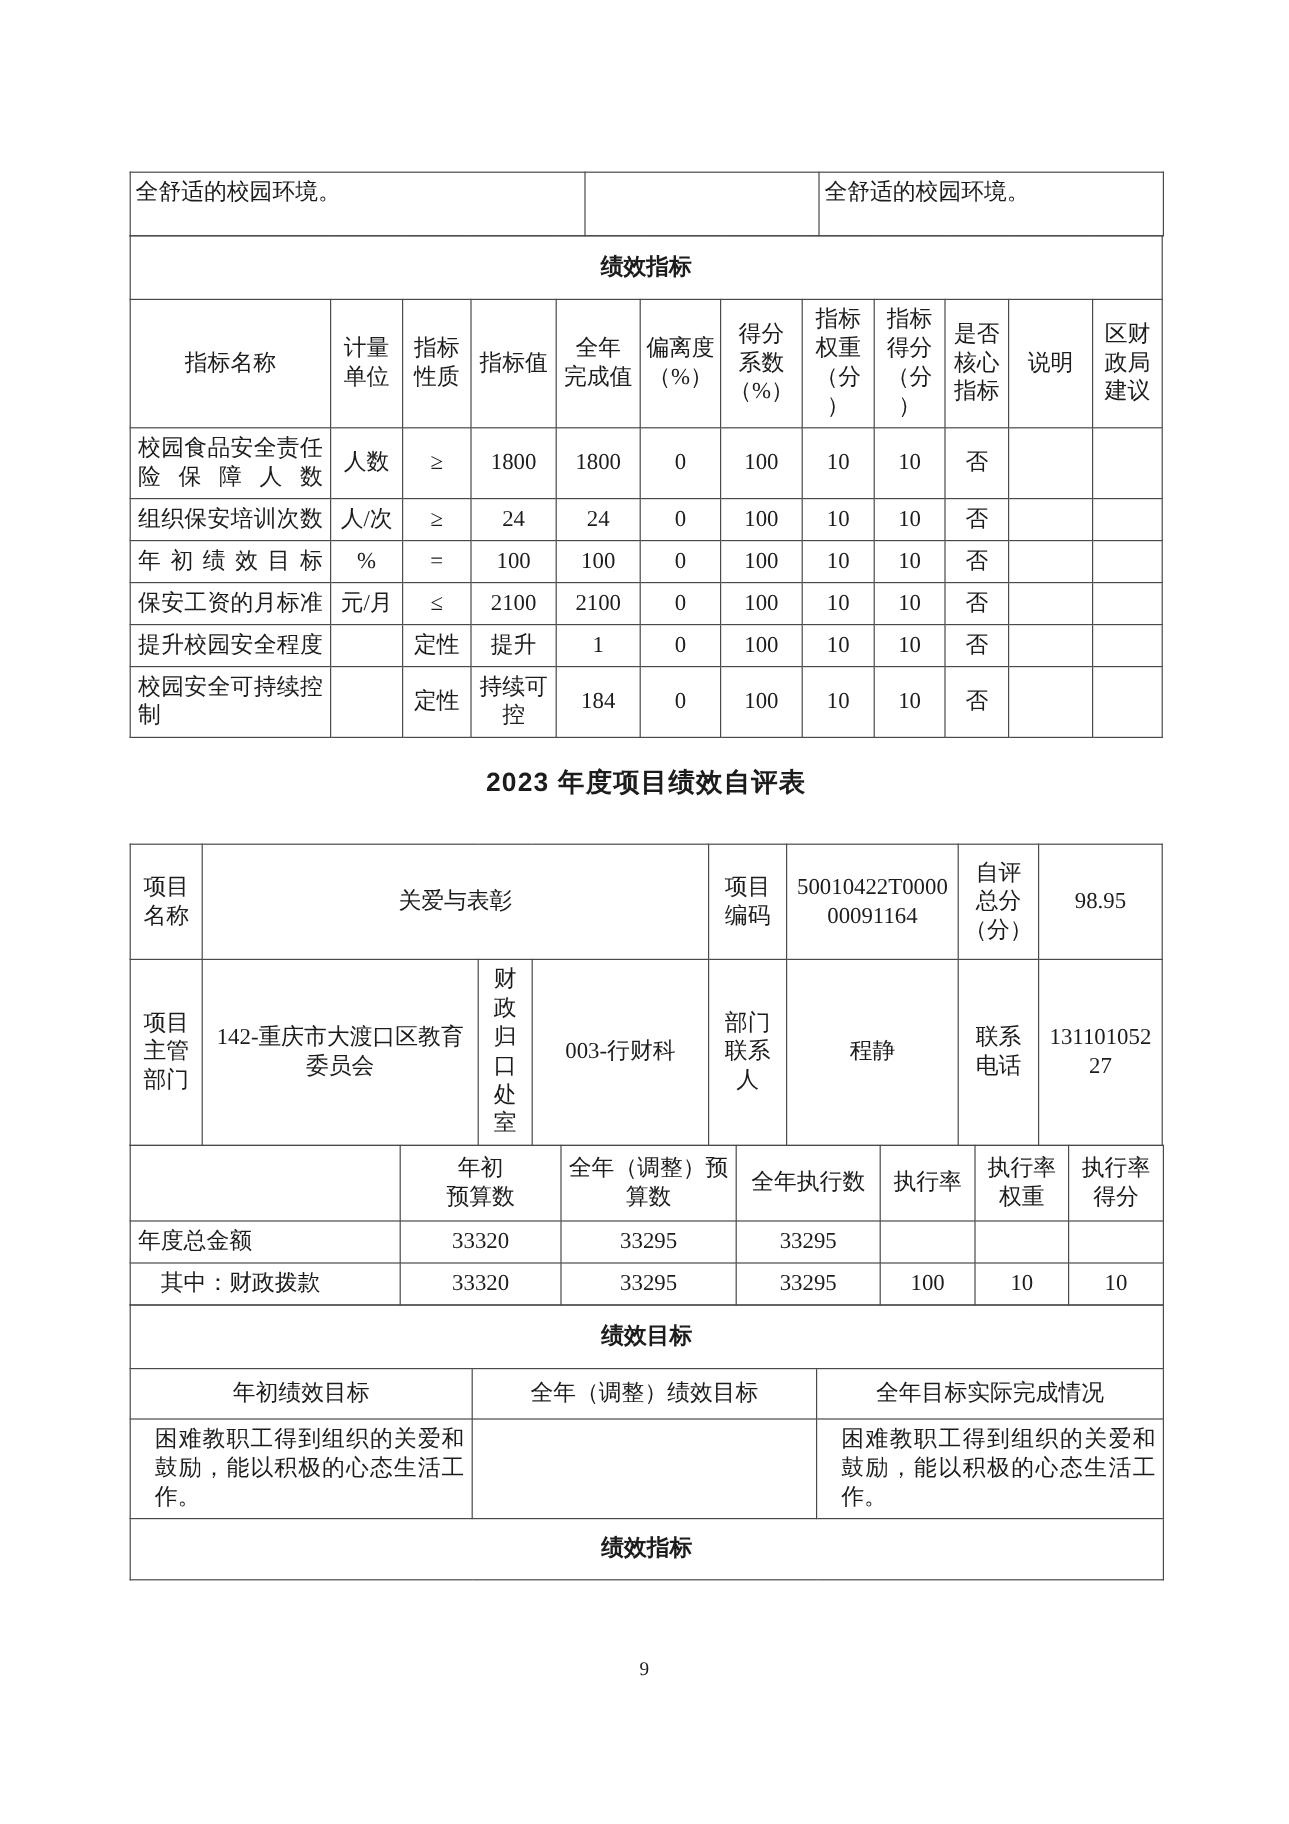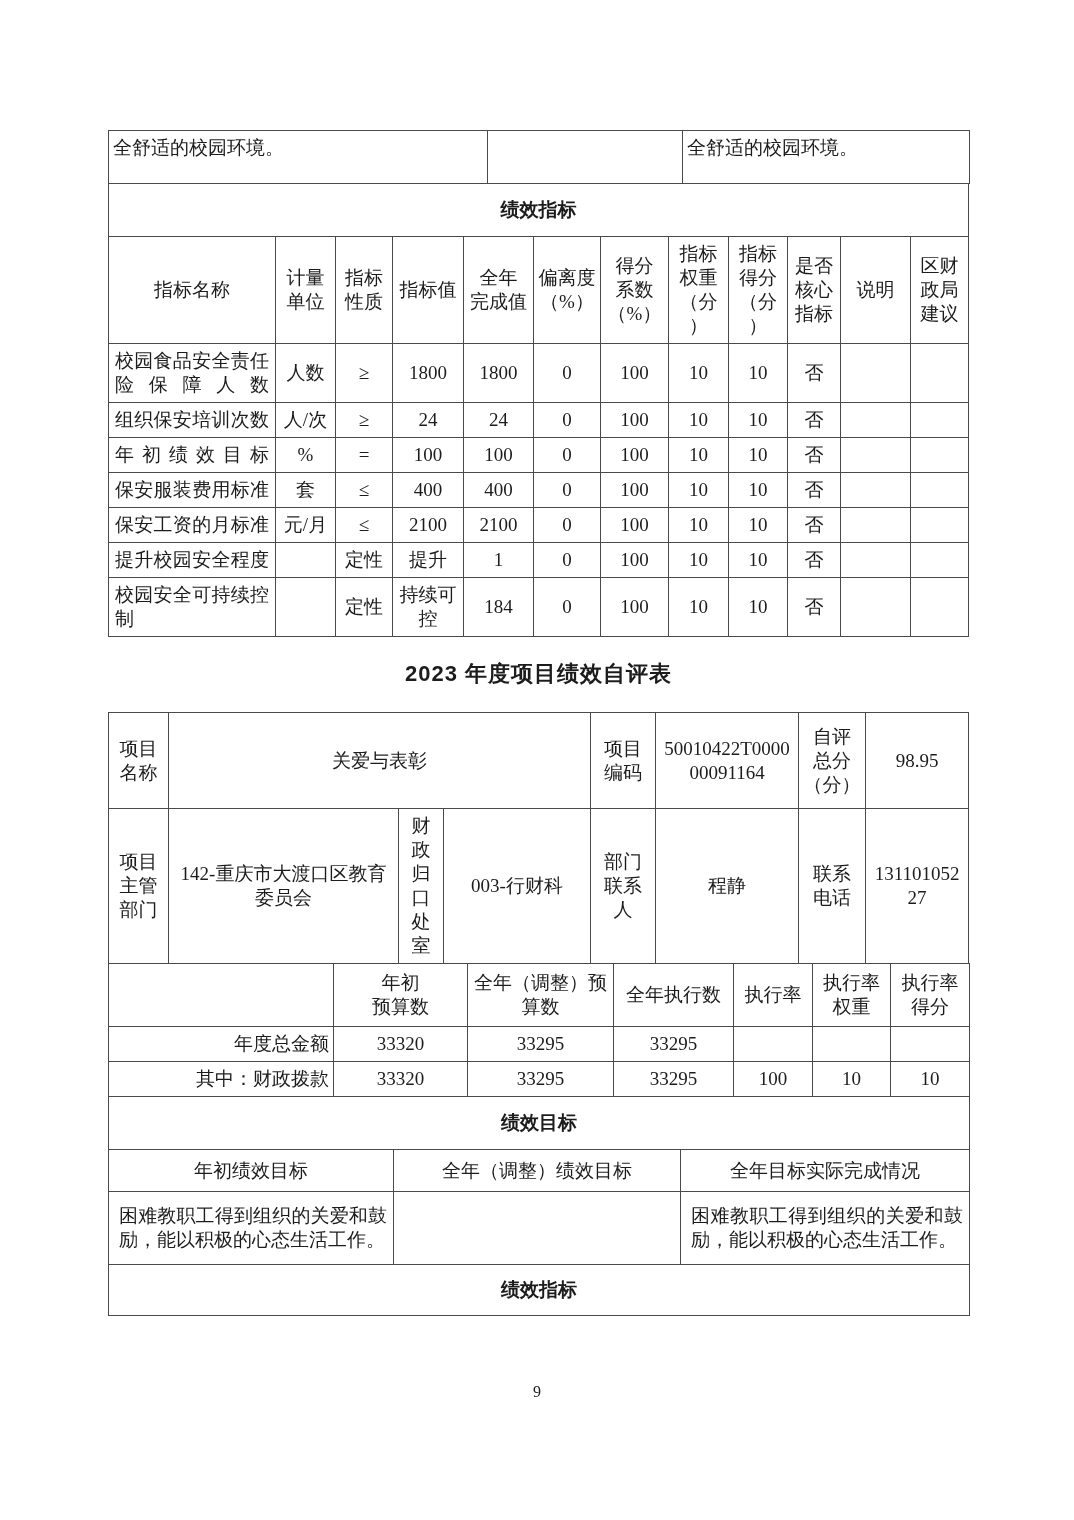--- a/index.html
+++ b/index.html
@@ -6,37 +6,37 @@
   .page{
     position:relative;
     width:1074px;height:1520px;
     background:#ffffff;
     font-family:"Liberation Serif","DejaVu Serif",serif;
     color:#1c1c1c;
     overflow:hidden;
   }
   .content{position:absolute;left:108px;top:127px;width:861px;}
   table{border-collapse:collapse;table-layout:fixed;width:861px;margin-top:-1px;}
-  table.first{margin-top:3px;}
+  table.first{margin-top:16px;}
   td,th{
     border:1px solid #4a4a4a;
     font-size:19px;font-weight:normal;
     text-align:center;vertical-align:middle;
     padding:5px 4px;line-height:24px;
     white-space:pre-line;
     overflow:hidden;
     word-wrap:break-word;
   }
   .band td{font-weight:bold;border-radius:23px;}
   .h40{height:40px;} .h42{height:42px;} .h63{height:63px;}
   .h85{height:85px;} .h87{height:87px;} .h90{height:90px;} .h62{height:62px;}
   .top-left{text-align:left;vertical-align:top;}
   .t-ind td.cell-label{text-align:justify;text-align-last:justify;padding-left:6px;padding-right:6px;}
-  .t-fund td.cell-label{text-align:right;padding-left:6px;}
-  .goal-text{text-align:justify;padding-left:10px;padding-right:6px;}
+  .t-fund td.cell-label{text-align:left;padding-left:6px;}
+  .goal-text{text-align:justify;padding-left:20px;padding-right:6px;}
   .break{word-break:break-all;}
   .doc-title{
     text-align:center;
     font-family:"Liberation Sans","DejaVu Sans",sans-serif;
     font-weight:bold;font-size:22px;
     padding:22px 0 20px 0;letter-spacing:1px;
   }
   .page-number{
     position:absolute;left:0;top:1383px;width:1074px;
     text-align:center;font-size:16px;
@@ -148,34 +148,20 @@
             <td>100</td>
             <td>0</td>
             <td>100</td>
             <td>10</td>
             <td>10</td>
             <td>否</td>
             <td></td>
             <td></td>
           </tr>
           <tr>
-            <td class="cell-label">保安服装费用标准</td>
-            <td>套</td>
-            <td>≤</td>
-            <td>400</td>
-            <td>400</td>
-            <td>0</td>
-            <td>100</td>
-            <td>10</td>
-            <td>10</td>
-            <td>否</td>
-            <td></td>
-            <td></td>
-          </tr>
-          <tr>
             <td class="cell-label">保安工资的月标准</td>
             <td>元/月</td>
             <td>≤</td>
             <td>2100</td>
             <td>2100</td>
             <td>0</td>
             <td>100</td>
             <td>10</td>
             <td>10</td>
             <td>否</td>

